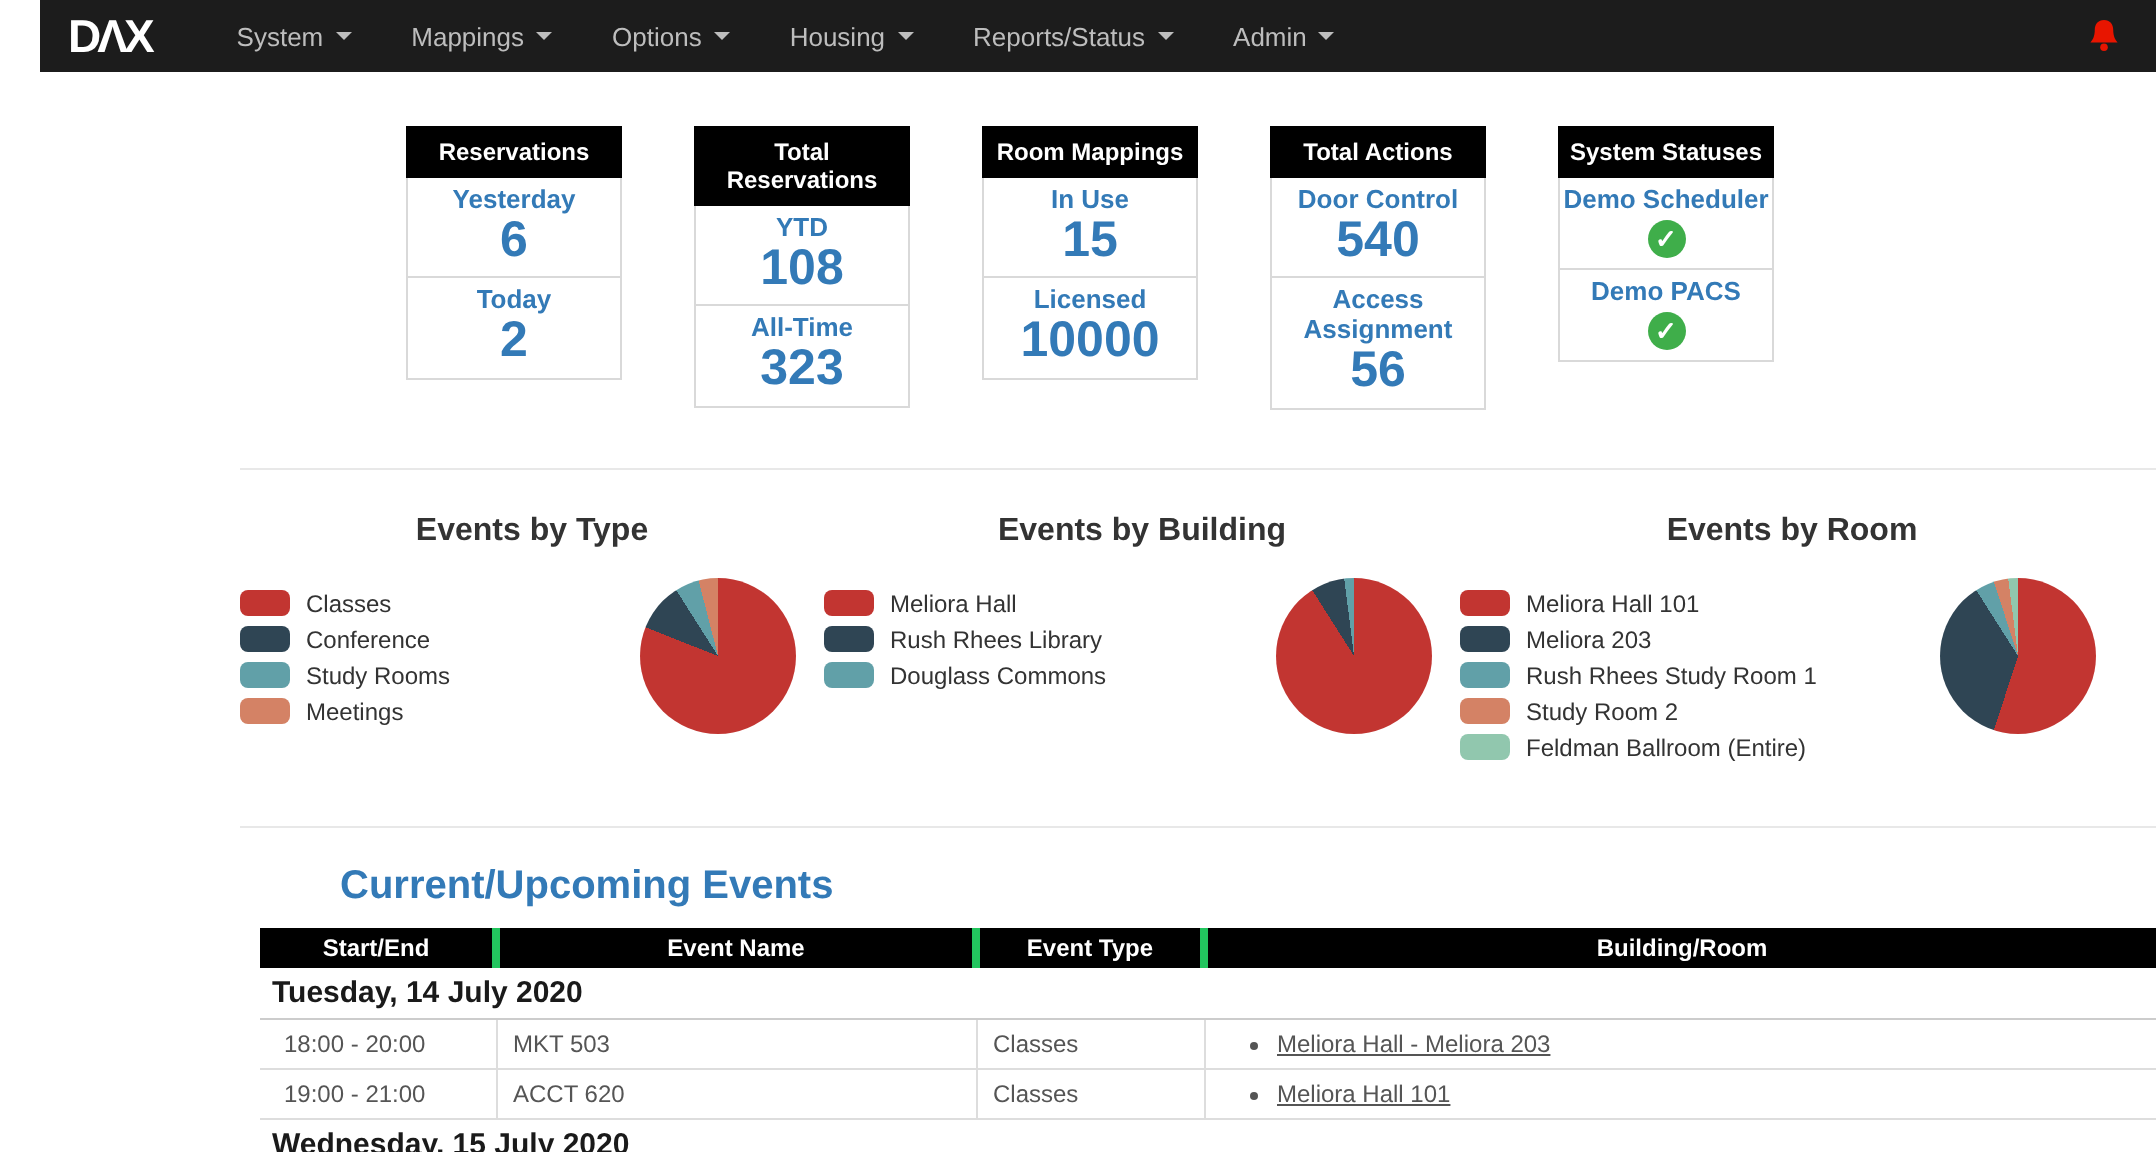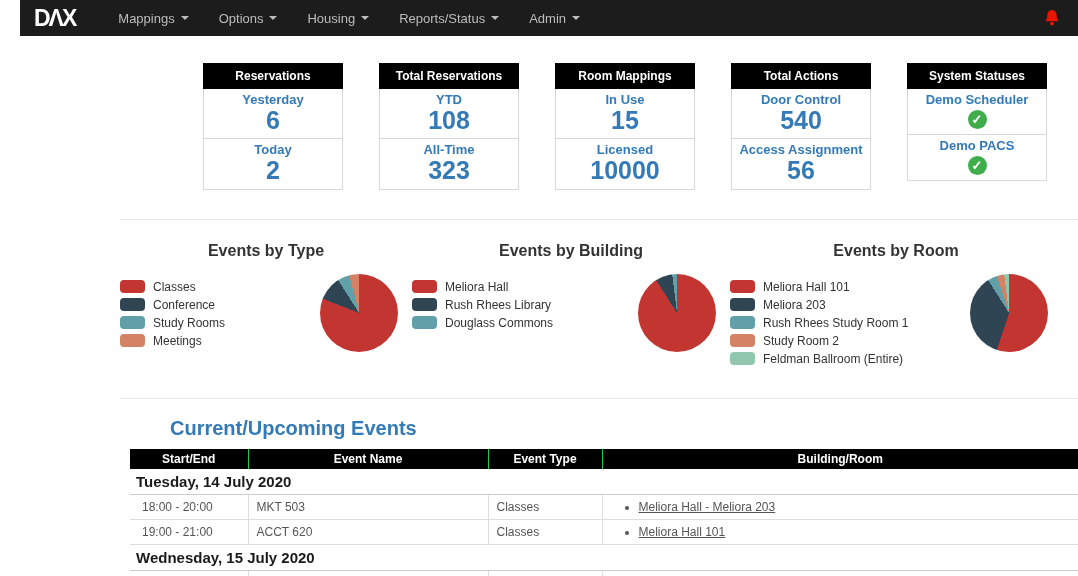--- a/index.html
+++ b/index.html
@@ -14,21 +14,21 @@
   .nav-items { display:flex; align-items:center; height:100%; }
   .nav-item { color:#bdbdbd; font-size:13px; padding:0 15px; height:100%;
     display:flex; align-items:center; gap:6px; cursor:pointer; white-space:nowrap; }
   .caret { width:0; height:0; border-left:4px solid transparent;
     border-right:4px solid transparent; border-top:4px solid #bdbdbd; }
   .nav-right { margin-left:auto; display:flex; align-items:center; }
   .bell { width:16px; height:18px; display:block; }
 
   
   .cards-row { display:flex; gap:36px; padding-left:203px; margin-top:27px; }
-  .stat-card { width:140px; text-align:center; }
+  .stat-card { width:108px; text-align:center; }
   .stat-card-header { background:#000; border:1px solid #000; color:#fff;
     font-size:12px; font-weight:bold; padding:5px 0; }
   .stat-cell { border:1px solid #d9d9d9; border-top:none; padding:3px 0 5px; }
   .stat-label { font-size:13px; font-weight:bold; color:#337ab7; }
   .stat-value { font-size:25px; font-weight:bold; color:#337ab7; line-height:1.05; }
   .status-check { display:inline-block; width:19px; height:19px; border-radius:50%;
     background:#3fae4a; color:#fff; font-size:13px; font-weight:bold;
     line-height:19px; margin-top:3px; }
 
   .divider { border-top:1px solid #e8e8e8; margin-left:120px; }
@@ -49,38 +49,42 @@
   .legend-chip { width:25px; height:13px; border-radius:4px; flex:0 0 auto; }
   .legend-label { font-size:12px; color:#333; white-space:nowrap; }
   .pie { width:78px; height:78px; border-radius:50%; margin-right:14px; flex:0 0 auto; }
 
   
   .events-section { margin-left:130px; margin-top:18px; }
   .events-title { color:#337ab7; font-size:20px; font-weight:bold;margin-left:40px; }
   table.events { width:948px; border-collapse:collapse; margin-top:9px;
     table-layout:fixed; }
   table.events th { background:#000; color:#fff; font-size:12px; font-weight:bold;
-    padding:3px 4px; text-align:center; border-left:1px solid #22c55e; }
+    padding:3px 4px; text-align:center; border-left:4px solid #22c55e; }
   table.events th:first-child { border-left:none; }
   col.c-time { width:118px; } col.c-name { width:240px; }
   col.c-type { width:114px; } col.c-room { width:476px; }
   tr.date-row td { font-size:15px; font-weight:bold; color:#1a1a1a;
     padding:4px 6px; border-bottom:1px solid #ccc; }
   tr.event-row td { font-size:12px; color:#555; padding:5px 8px;
     border-bottom:1px solid #ddd; border-left:1px solid #ddd; vertical-align:top; }
   tr.event-row td:first-child { border-left:none; padding-left:12px; }
   ul.rooms { margin:0; padding-left:28px;text-decoration:underline; }
   ul.rooms li { font-size:12px; color:#555; }
 </style>
 </head>
 <body>
 
 <div class="navbar">
   <div class="logo">DΛX</div>
   <div class="nav-items">
+      <div class="nav-item">
+        <span>System</span>
+        <span class="caret"></span>
+      </div>
       <div class="nav-item">
         <span>Mappings</span>
         <span class="caret"></span>
       </div>
       <div class="nav-item">
         <span>Options</span>
         <span class="caret"></span>
       </div>
       <div class="nav-item">
         <span>Housing</span>

